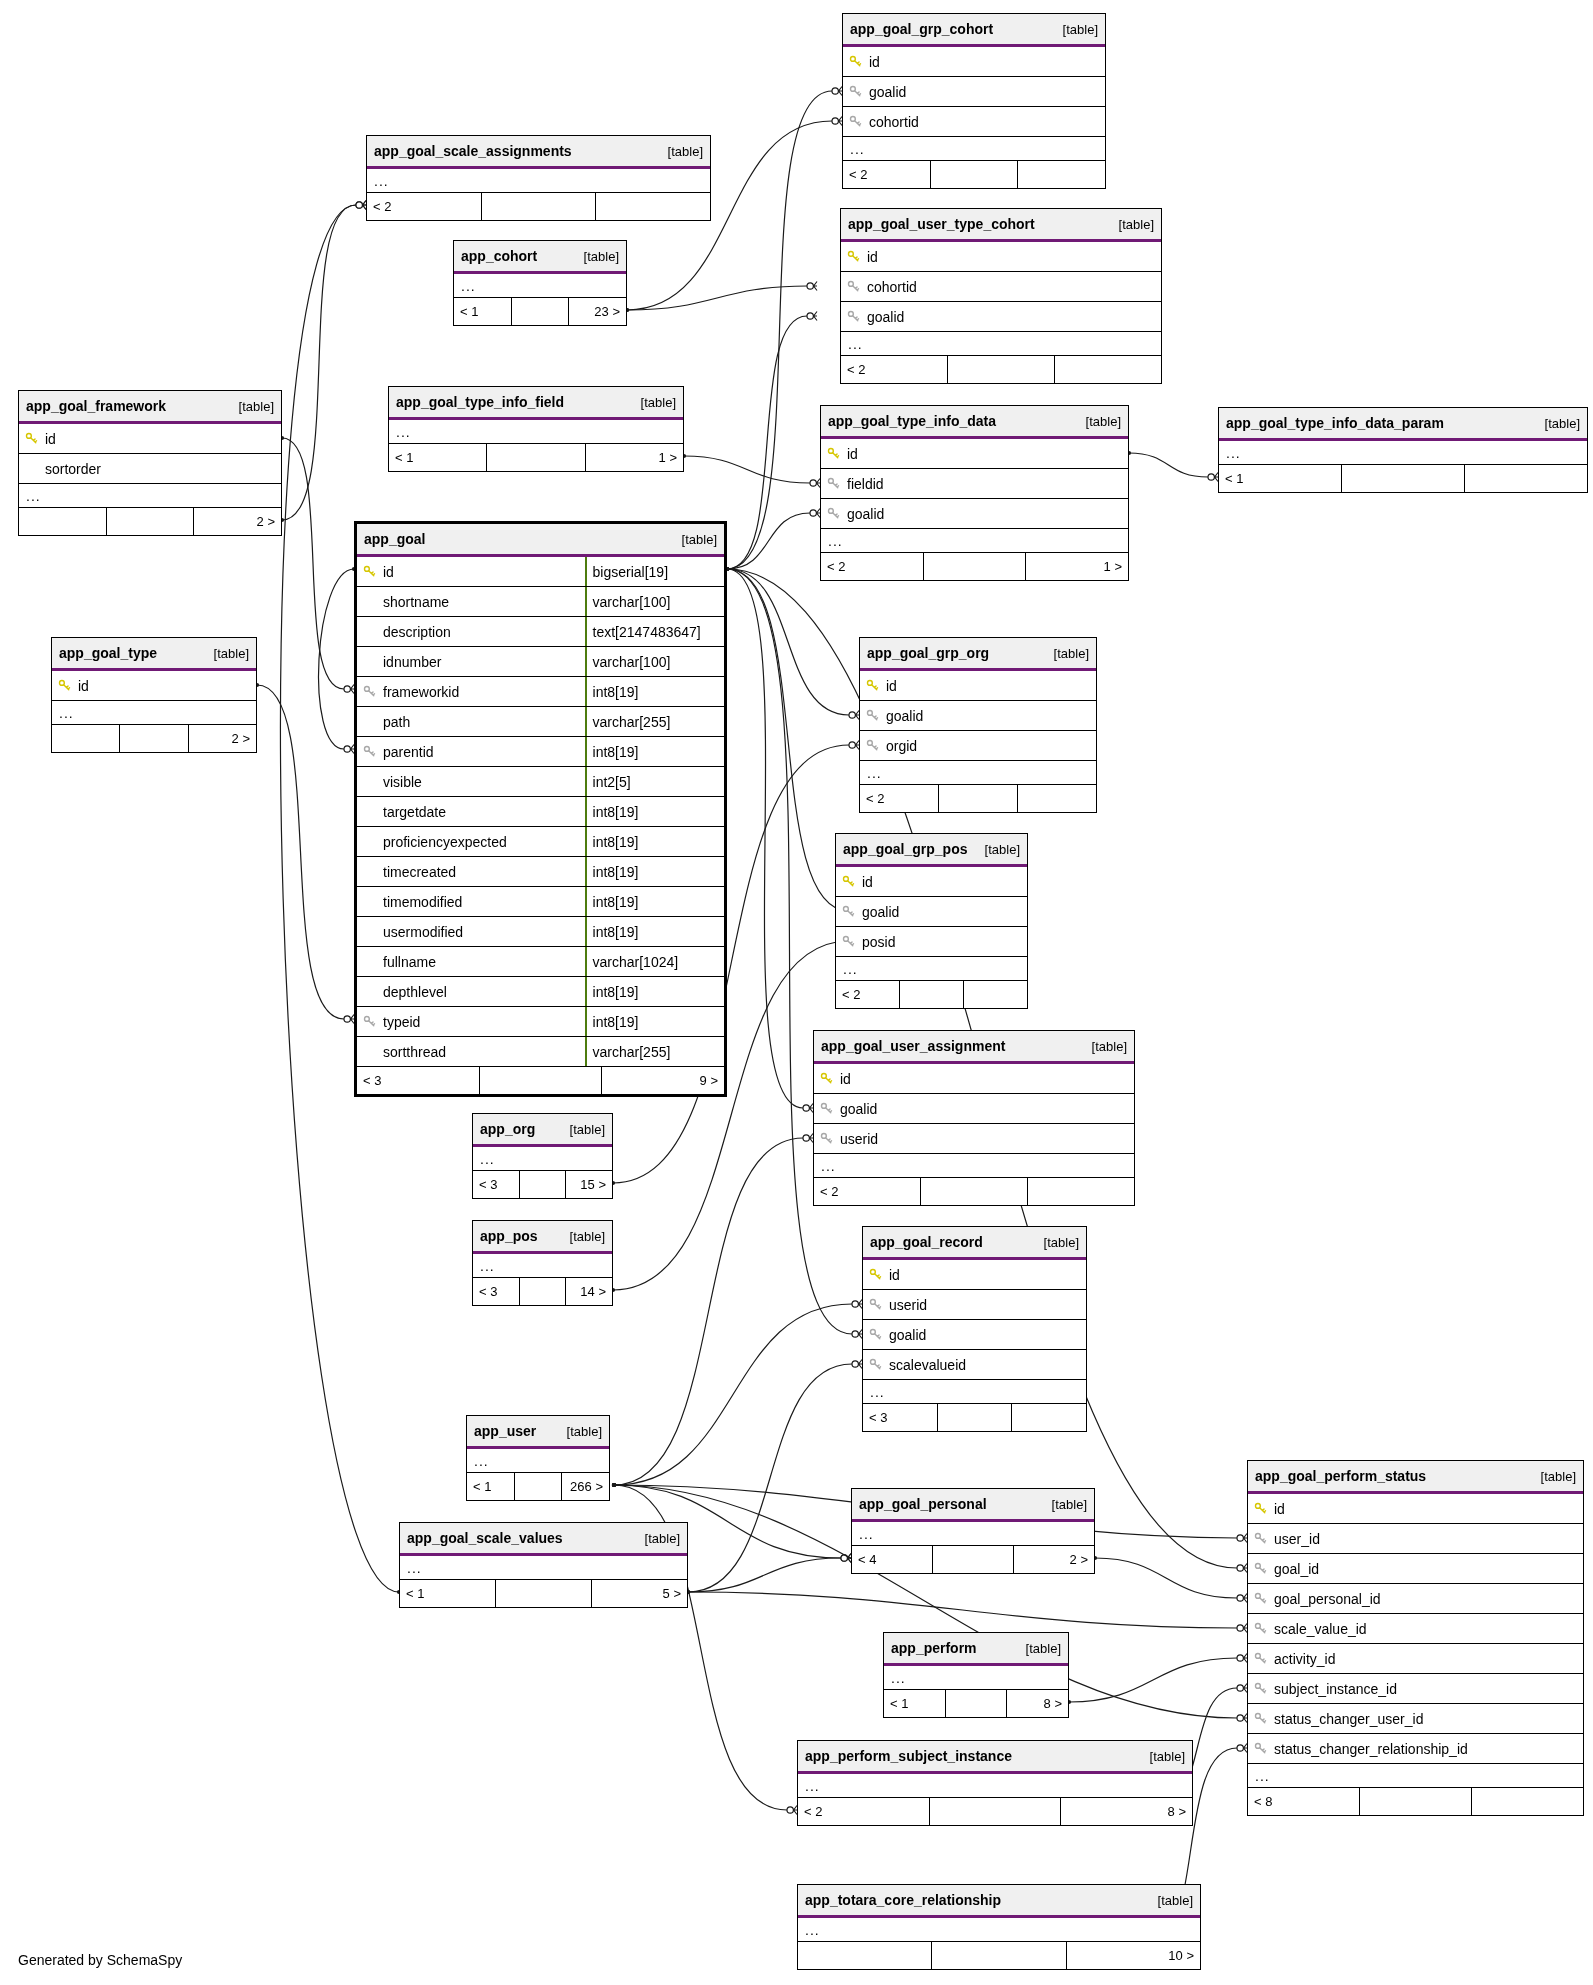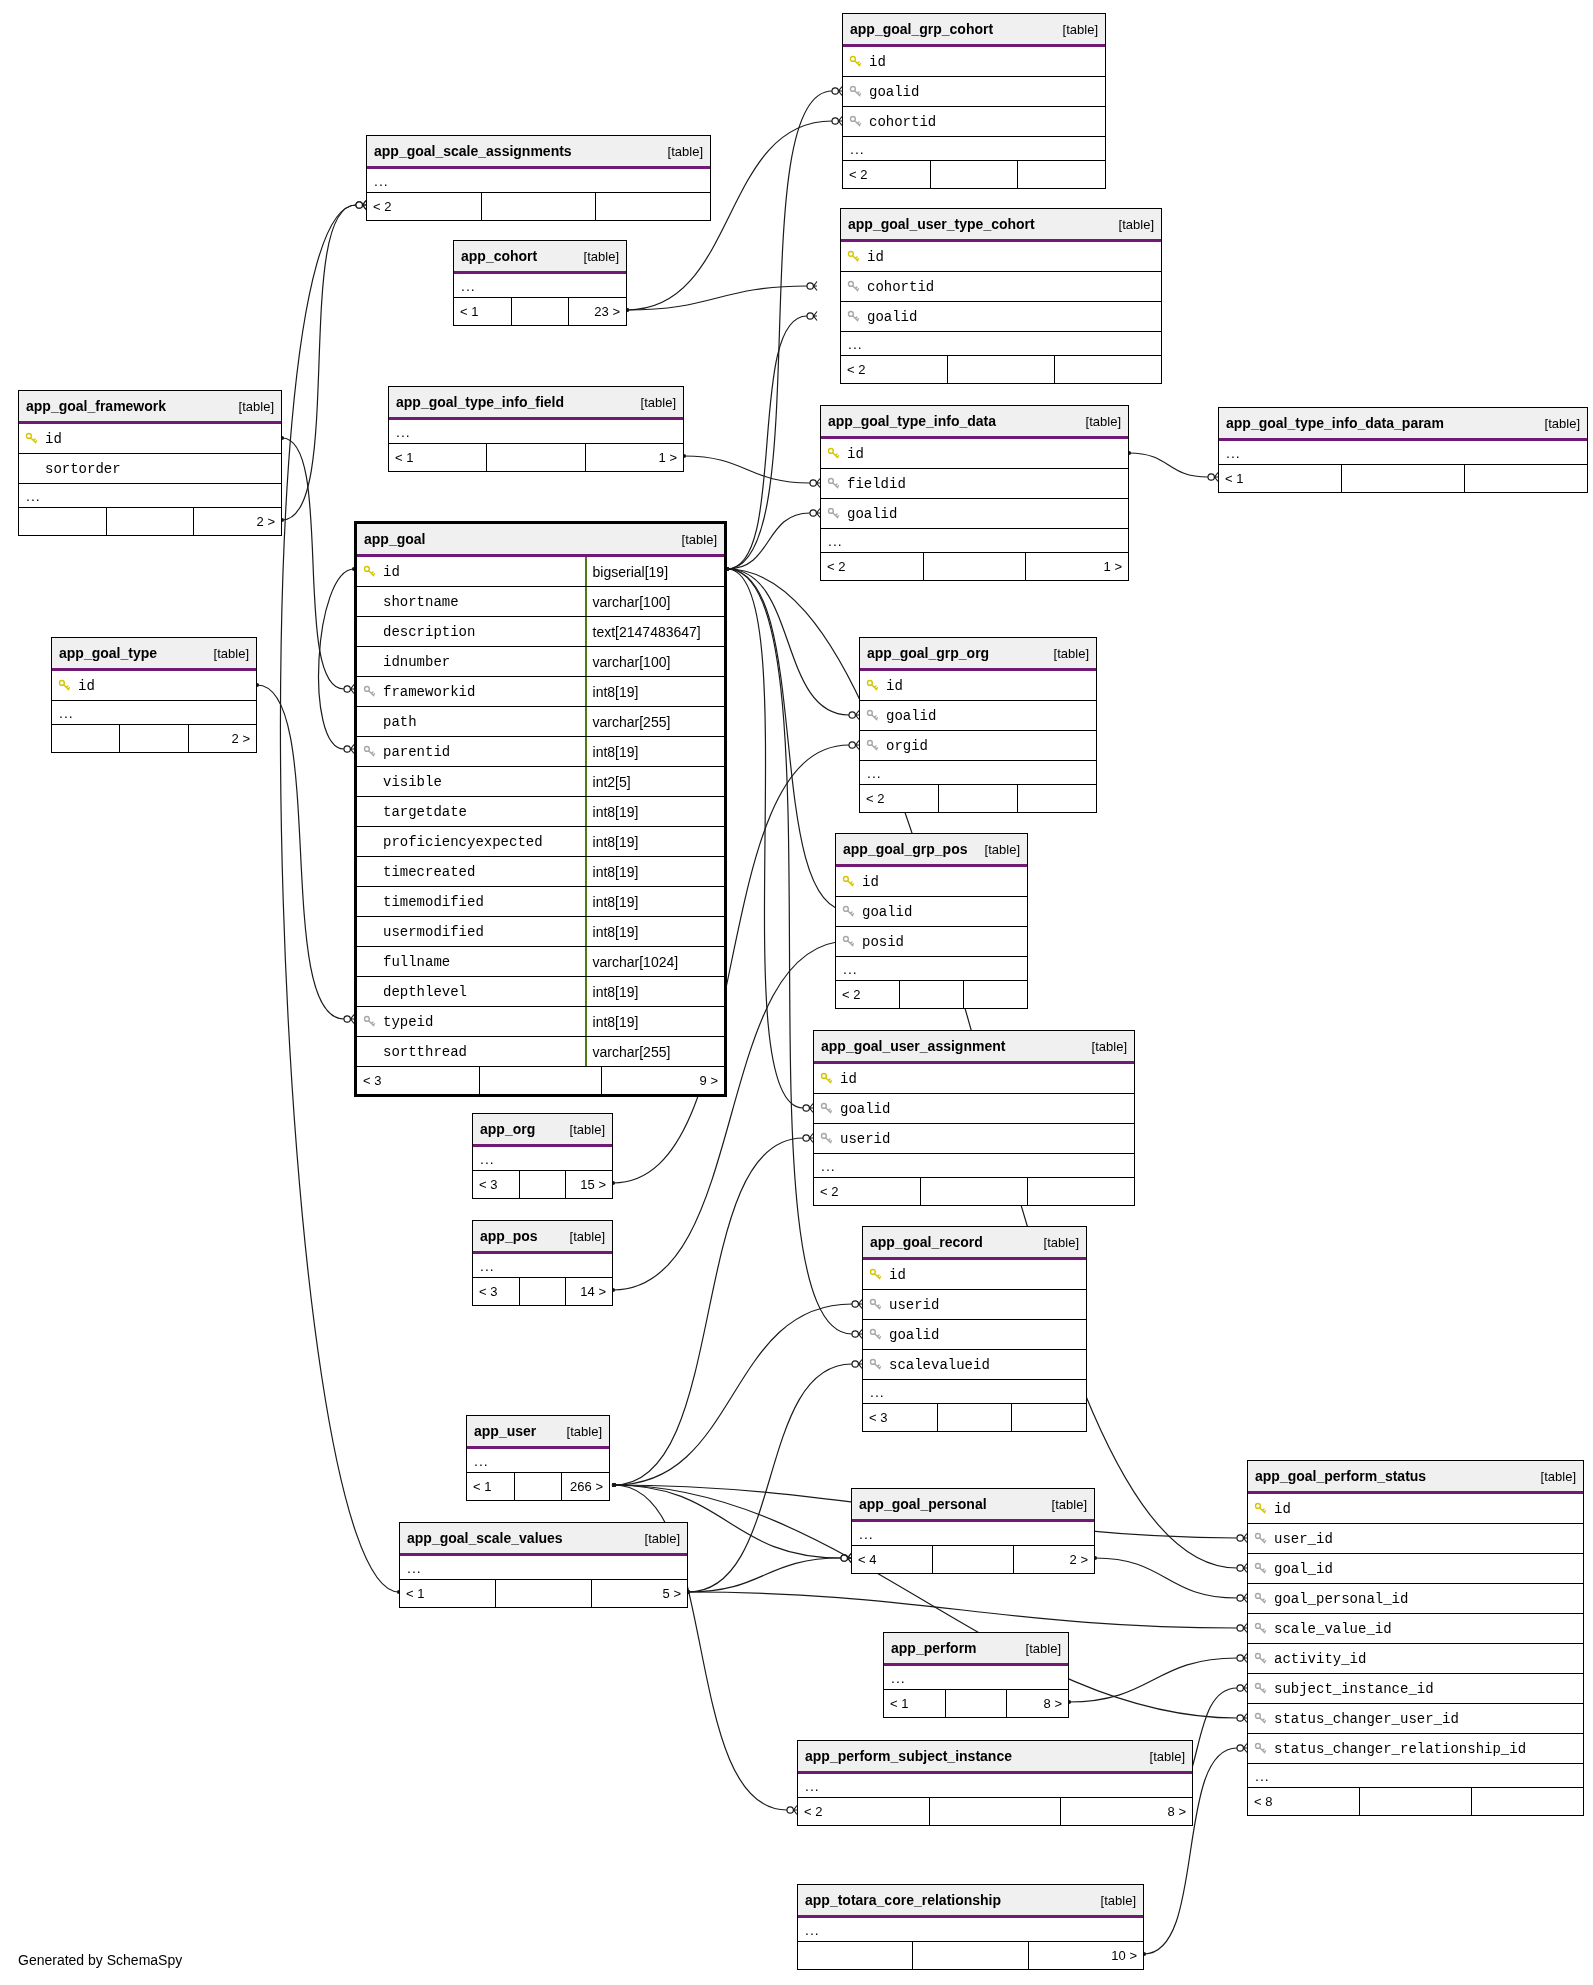--- a/index.html
+++ b/index.html
@@ -14,21 +14,21 @@
 
   .tbl-head { height:33px; background:#f0f0f0; border-bottom:3px solid #701a75;
               display:flex; justify-content:space-between; align-items:center; padding:0 7px; }
   .tbl-name { font-weight:bold; white-space:nowrap; }
   .tbl-badge { font-size:13px; margin-left:16px; white-space:nowrap; }
 
   .tbl-row { height:30px; border-bottom:1px solid #000; display:flex; align-items:center; background:#fff; }
   .key-ic { width:24px; flex:0 0 24px; display:flex; align-items:center; justify-content:center; }
   .key-ic.pk { color:var(--pk,#d6c600); }
   .key-ic.fk { color:var(--fk,#adadad); }
-  .col-name { padding-left:2px; white-space:nowrap;font-family:Liberation Mono, monospace; }
+  .col-name { padding-left:2px; white-space:nowrap; }
   .tbl-row.typed .col-name { flex:1; }
   .col-type { flex:0 0 38%; border-left:2px solid #4d7c0f; height:100%;
               display:flex; align-items:center; padding-left:6px; white-space:nowrap; }
 
   .tbl-dots { height:24px; border-bottom:1px solid #000; display:flex; align-items:center;
               padding-left:7px; letter-spacing:1px; }
 
   .tbl-foot { height:27px; display:flex; }
   .foot-cell { flex:1; border-right:1px solid #000; display:flex; align-items:center;
                padding:0 6px; font-size:13px; white-space:nowrap; }
@@ -840,21 +840,21 @@
         <span class="tbl-name">app_perform_subject_instance</span>
         <span class="tbl-badge">[table]</span>
       </div>
       <div class="tbl-dots">...</div>
       <div class="tbl-foot">
         <span class="foot-cell">&lt; 2</span>
         <span class="foot-cell"></span>
         <span class="foot-cell">8 &gt;</span>
       </div>
     </div>
-    <div class="tbl" style="left: 797px; top: 1884px; width: 347px;">
+    <div class="tbl" style="left: 797px; top: 1884px; width: 404px;">
       <div class="tbl-head">
         <span class="tbl-name">app_totara_core_relationship</span>
         <span class="tbl-badge">[table]</span>
       </div>
       <div class="tbl-dots">...</div>
       <div class="tbl-foot">
         <span class="foot-cell"></span>
         <span class="foot-cell"></span>
         <span class="foot-cell">10 &gt;</span>
       </div>

